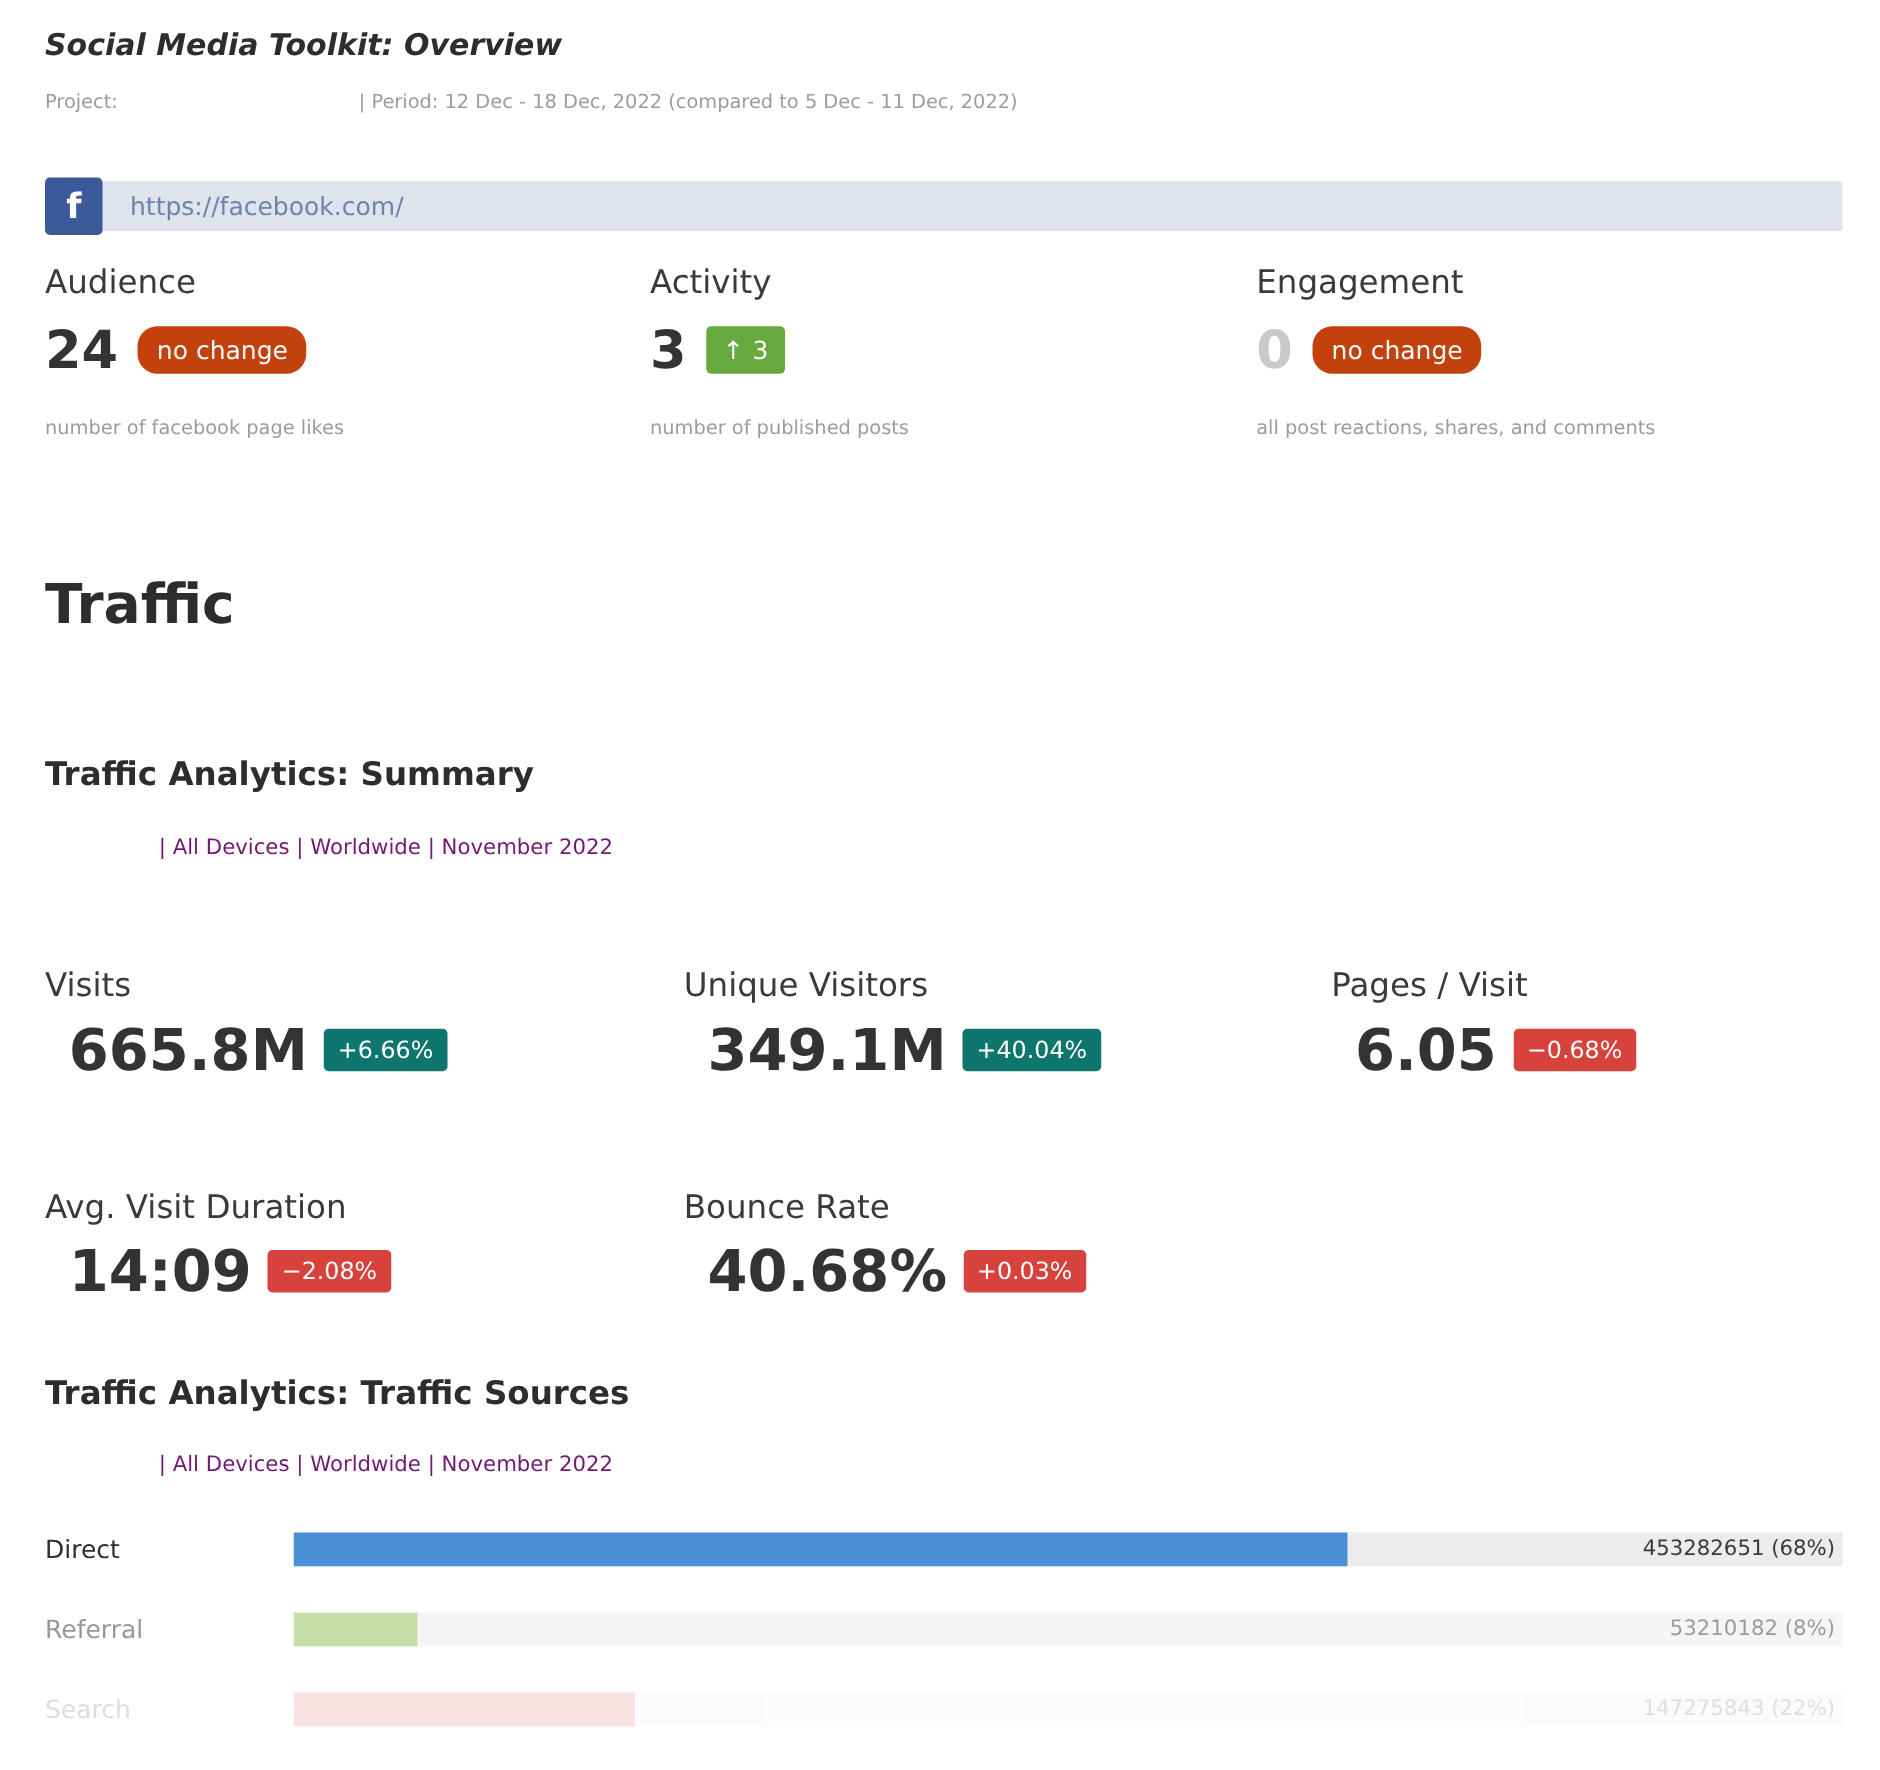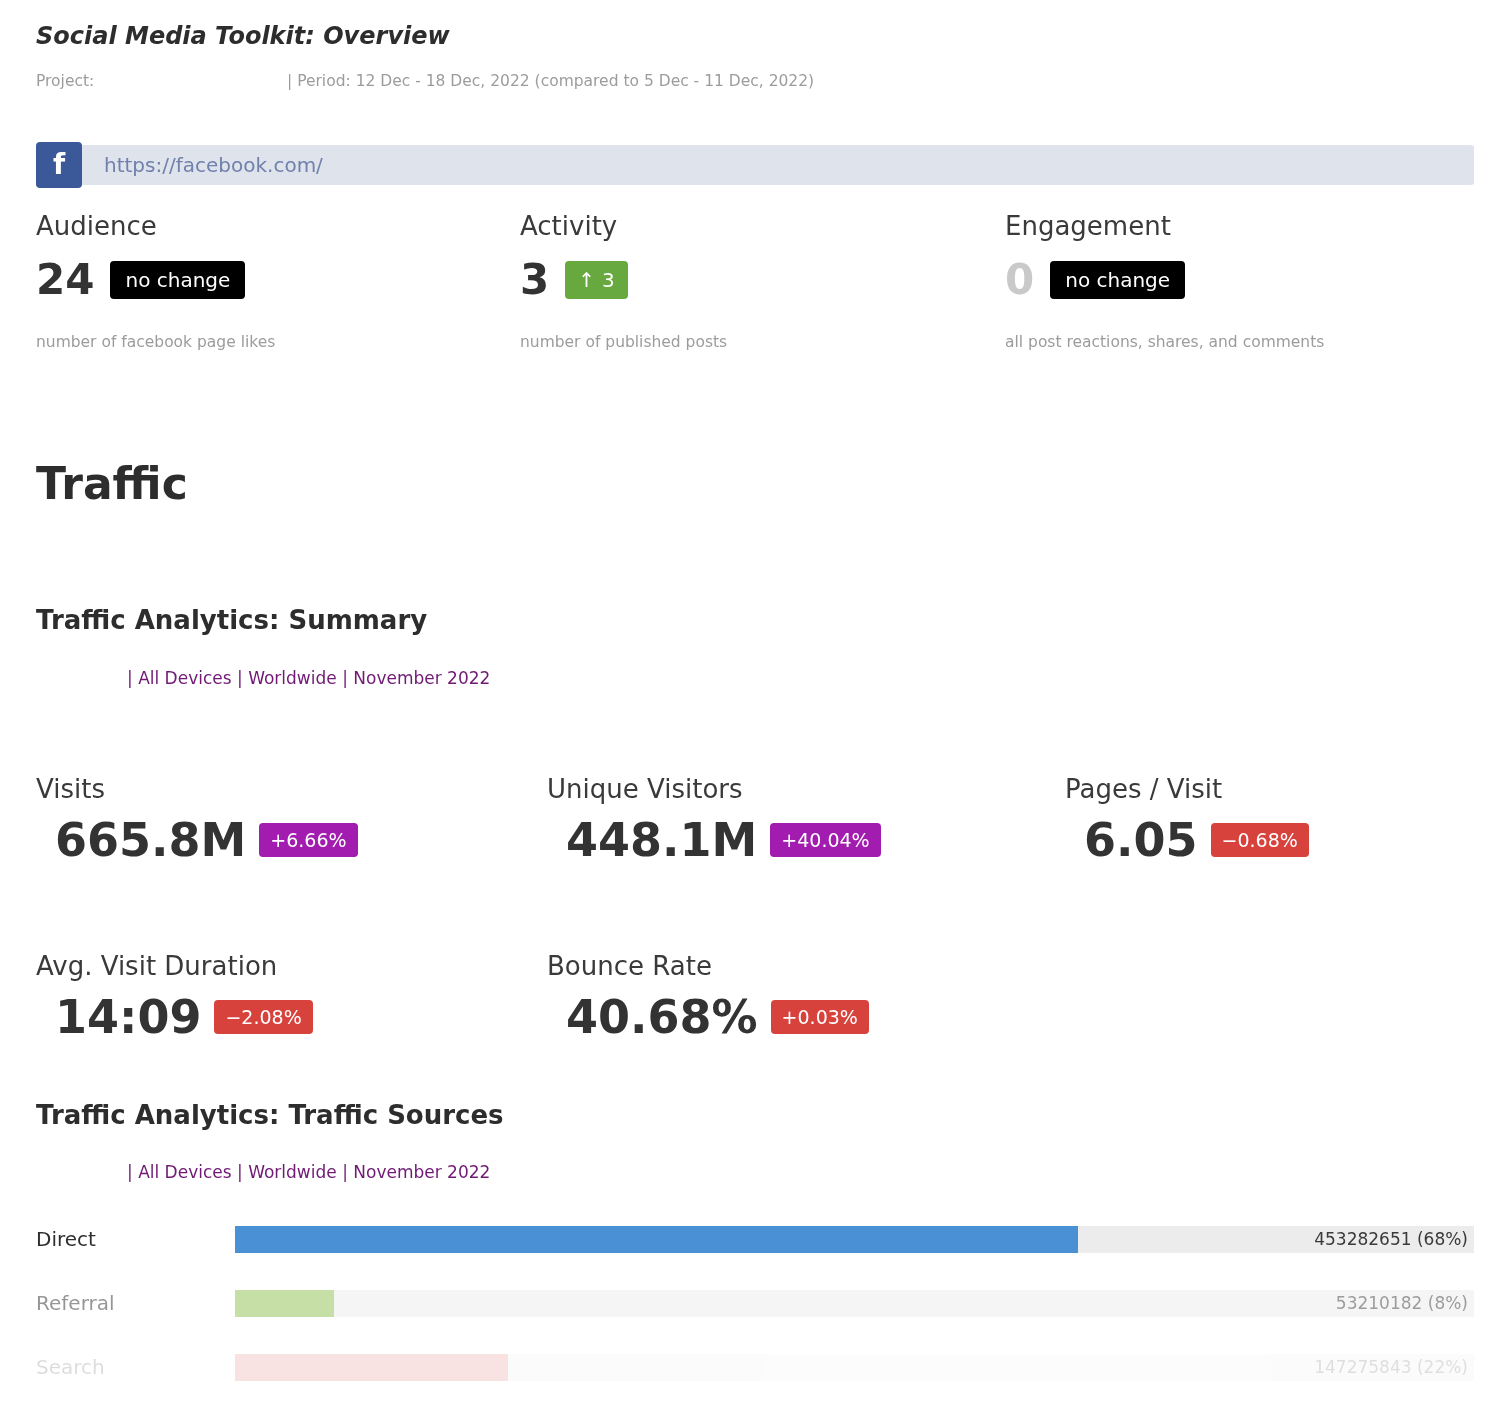--- a/index.html
+++ b/index.html
@@ -73,21 +73,21 @@
   .metric-value { font-size: 42px; font-weight: bold; color: #333333; line-height: 1; }
   .metric-value.muted { color: #c9c9c9; }
   .badge {
     margin-left: 16px;
     color: #ffffff;
     border-radius: 4px;
     font-size: 20px;
     padding: 7px 15px;
     white-space: nowrap;
   }
-  .badge-neutral { background: #000000; }
+  .badge-neutral { background: #c2410c; border-radius: 16px; }
   .badge-positive { background: #67a93f; padding: 7px 13px; }
   .badge .arrow { margin-right: 7px; }
   .metric-desc { margin-top: 29px; font-size: 15.5px; color: #9c9c9c; }
 
   
   .traffic-heading {
     margin-top: 108px;
     font-size: 44px;
     font-weight: bold;
     color: #2d2d2d;
@@ -118,21 +118,21 @@
   .sum-value-row { margin-top: 13px; display: flex; align-items: center; margin-left: 19px; }
   .sum-value { font-size: 46px; font-weight: bold; color: #333333; line-height: 1; }
   .badge-sm {
     margin-left: 13px;
     font-size: 19px;
     padding: 6px 11px;
     border-radius: 4px;
     color: #ffffff;
     white-space: nowrap;
   }
-  .badge-sm.pos { background: #a21caf; }
+  .badge-sm.pos { background: #0f766e; }
   .badge-sm.neg { background: #d8423d; }
 
   .heading-sources { margin-top: 60px; }
 
   
   .chart { margin-top: 44px; }
   .chart-row {
     display: flex;
     align-items: center;
     height: 27px;
@@ -214,21 +214,21 @@
       <div class="sum-label">Visits</div>
       <div class="sum-value-row">
         <span class="sum-value">665.8M</span>
         <span class="badge-sm pos">+6.66%</span>
       </div>
     </div>
 
     <div>
       <div class="sum-label">Unique Visitors</div>
       <div class="sum-value-row">
-        <span class="sum-value">448.1M</span>
+        <span class="sum-value">349.1M</span>
         <span class="badge-sm pos">+40.04%</span>
       </div>
     </div>
 
     <div>
       <div class="sum-label">Pages / Visit</div>
       <div class="sum-value-row">
         <span class="sum-value">6.05</span>
         <span class="badge-sm neg">−0.68%</span>
       </div>

